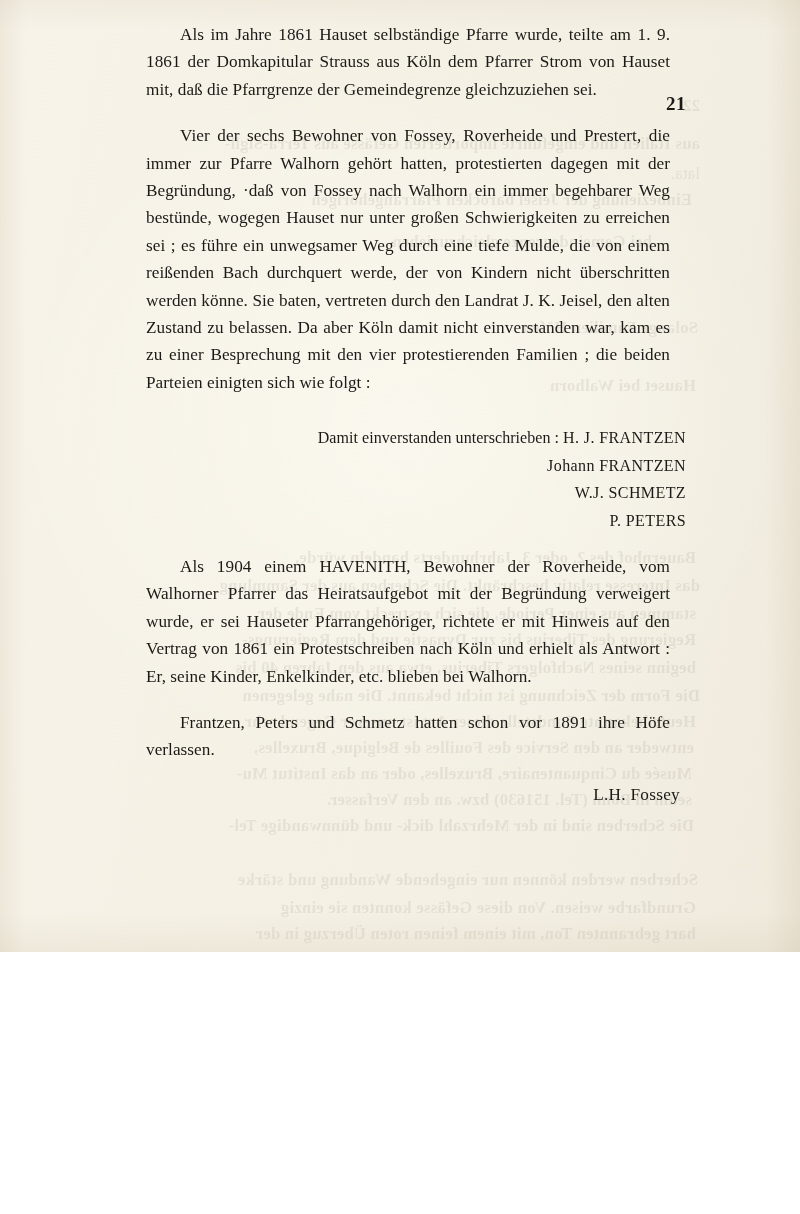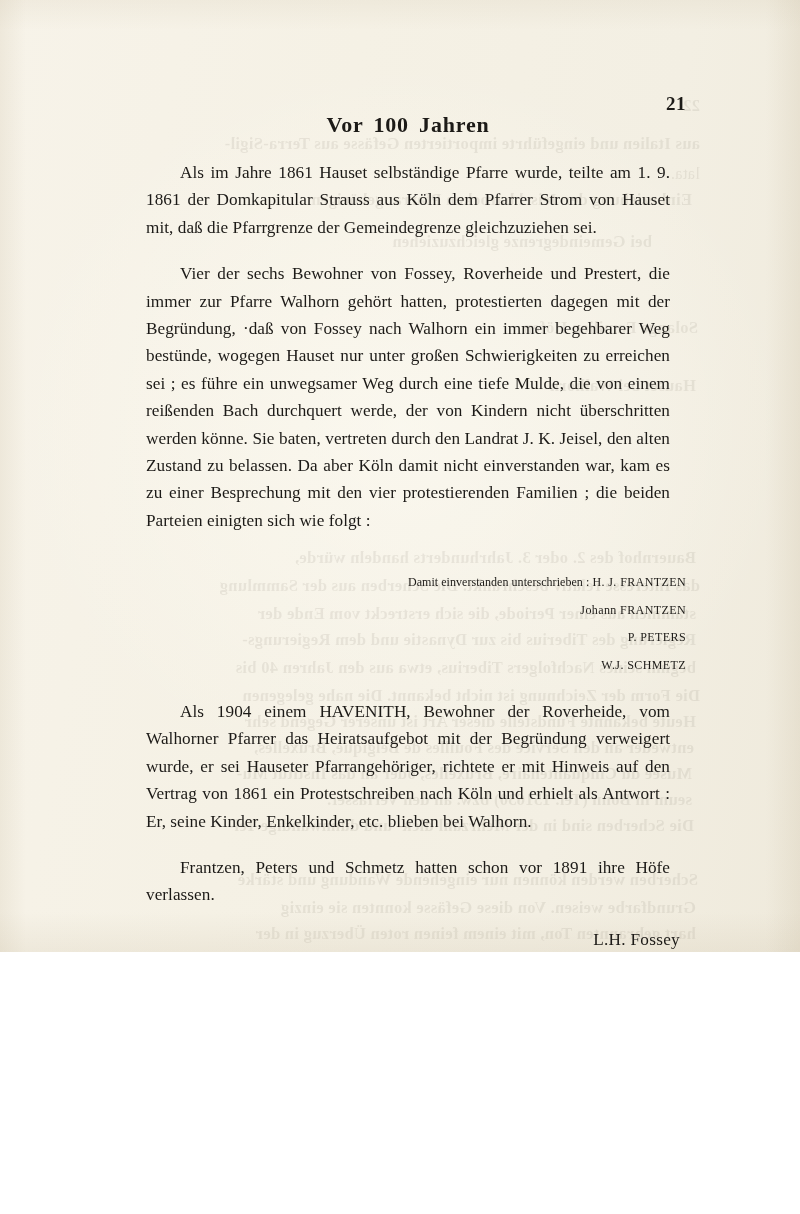--- a/index.html
+++ b/index.html
@@ -93,22 +93,22 @@
     text-align: justify;
     text-justify: inter-word;
     text-indent: 34px;
     letter-spacing: 0.05px;
   }
   p.para.first { margin-top: 21px; }
   p.para.gap   { margin-top: 19px; }
 
   
   .sign-block {
-    margin-top: 35px;
-    font-size: 12px;
+    margin-top: 28px;
+    font-size: 16px;
     line-height: 27.4px;
   }
   .sign-intro {
     text-align: right;
     white-space: nowrap;
   }
   .sign-lead { letter-spacing: 0.05px; }
   .sign-name { letter-spacing: 0.4px; }
   .sign-line {
     text-align: right;
@@ -157,39 +157,38 @@
       <div class="bl bold" style="left: 104px; top: 1002px;">vorkommen. Die Art der Keramik ist einheimische gallo-bel-</div>
       <div class="bl bold" style="left: 104px; top: 1028px;">gische Ware. Sie kopiert in etwas abgewandelter Form die teueren</div>
     </div>
 
   <div class="paper-edge"></div>
 
   <div class="content">
 
     <div class="folio">21</div>
 
-    <h1 class="title">Vor 100 Jahren</h1>
 
     <p class="para first">Als im Jahre 1861 Hauset selbständige Pfarre wurde, teilte am 1. 9. 1861 der Domkapitular Strauss aus Köln dem Pfarrer Strom von Hauset mit, daß die Pfarrgrenze der Gemeindegrenze gleichzuziehen sei.</p>
 
     <p class="para gap">Vier der sechs Bewohner von Fossey, Roverheide und Prestert, die immer zur Pfarre Walhorn gehört hatten, protestierten dagegen mit der Begründung, ·daß von Fossey nach Walhorn ein immer begehbarer Weg bestünde, wogegen Hauset nur unter großen Schwierigkeiten zu erreichen sei ; es führe ein unwegsamer Weg durch eine tiefe Mulde, die von einem reißenden Bach durchquert werde, der von Kindern nicht überschritten werden könne. Sie baten, vertreten durch den Landrat J. K. Jeisel, den alten Zustand zu belassen. Da aber Köln damit nicht einverstanden war, kam es zu einer Besprechung mit den vier protestierenden Familien ; die beiden Parteien einigten sich wie folgt :</p>
 
 
     <div class="sign-block">
       <div class="sign-intro">
         <span class="sign-lead">Damit einverstanden unterschrieben : </span><span class="sign-name">H. J. FRANTZEN</span>
       </div>
       <div class="sign-line">
         <span>Johann FRANTZEN</span>
       </div>
       <div class="sign-line">
-        <span>P. PETERS</span>
+        <span>W.J. SCHMETZ</span>
       </div>
       <div class="sign-line">
-        <span>W.J. SCHMETZ</span>
+        <span>P. PETERS</span>
       </div>
     </div>
 
     <p class="para gap">Als 1904 einem HAVENITH, Bewohner der Roverheide, vom Walhorner Pfarrer das Heiratsaufgebot mit der Begründung verweigert wurde, er sei Hauseter Pfarrangehöriger, richtete er mit Hinweis auf den Vertrag von 1861 ein Protestschreiben nach Köln und erhielt als Antwort : Er, seine Kinder, Enkelkinder, etc. blieben bei Walhorn.</p>
 
     <p class="para gap">Frantzen, Peters und Schmetz hatten schon vor 1891 ihre Höfe verlassen.</p>
 
     <div class="author">L.H. Fossey</div>
 
   </div>

